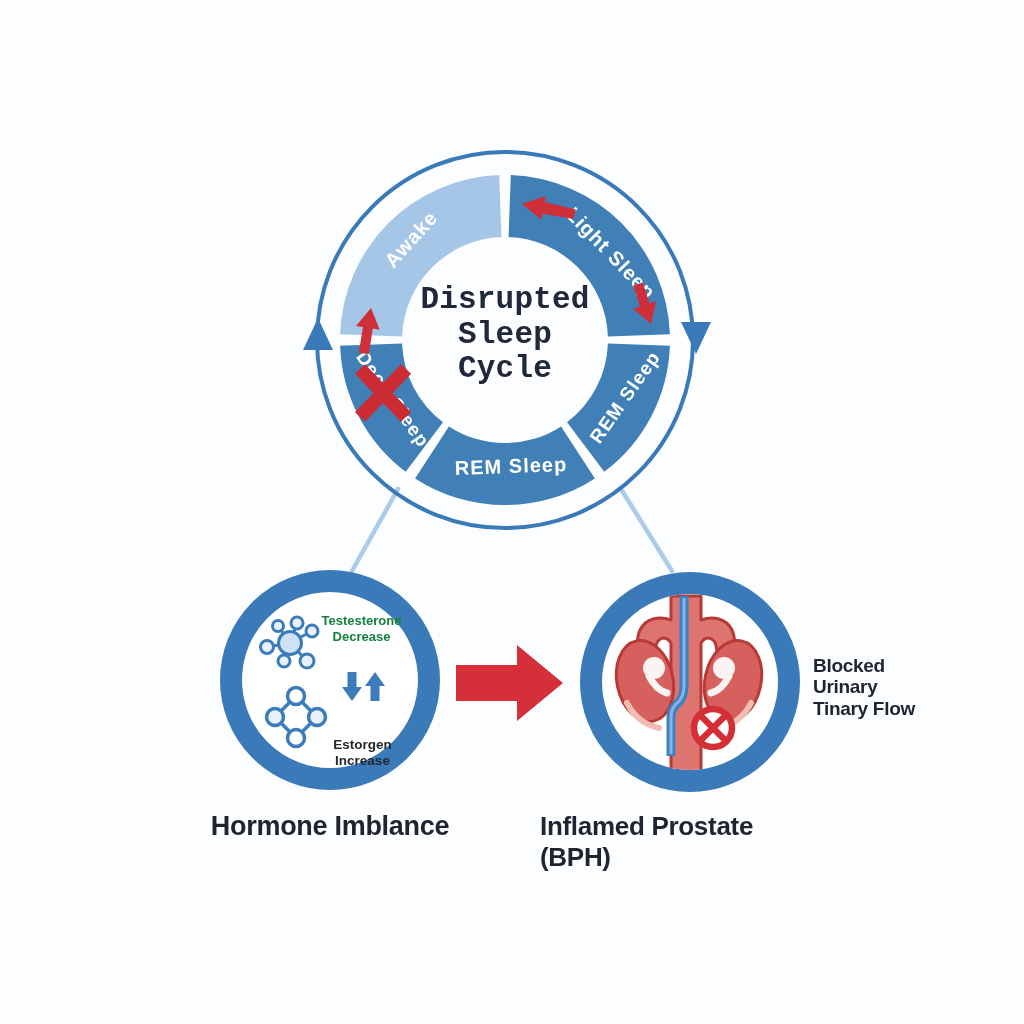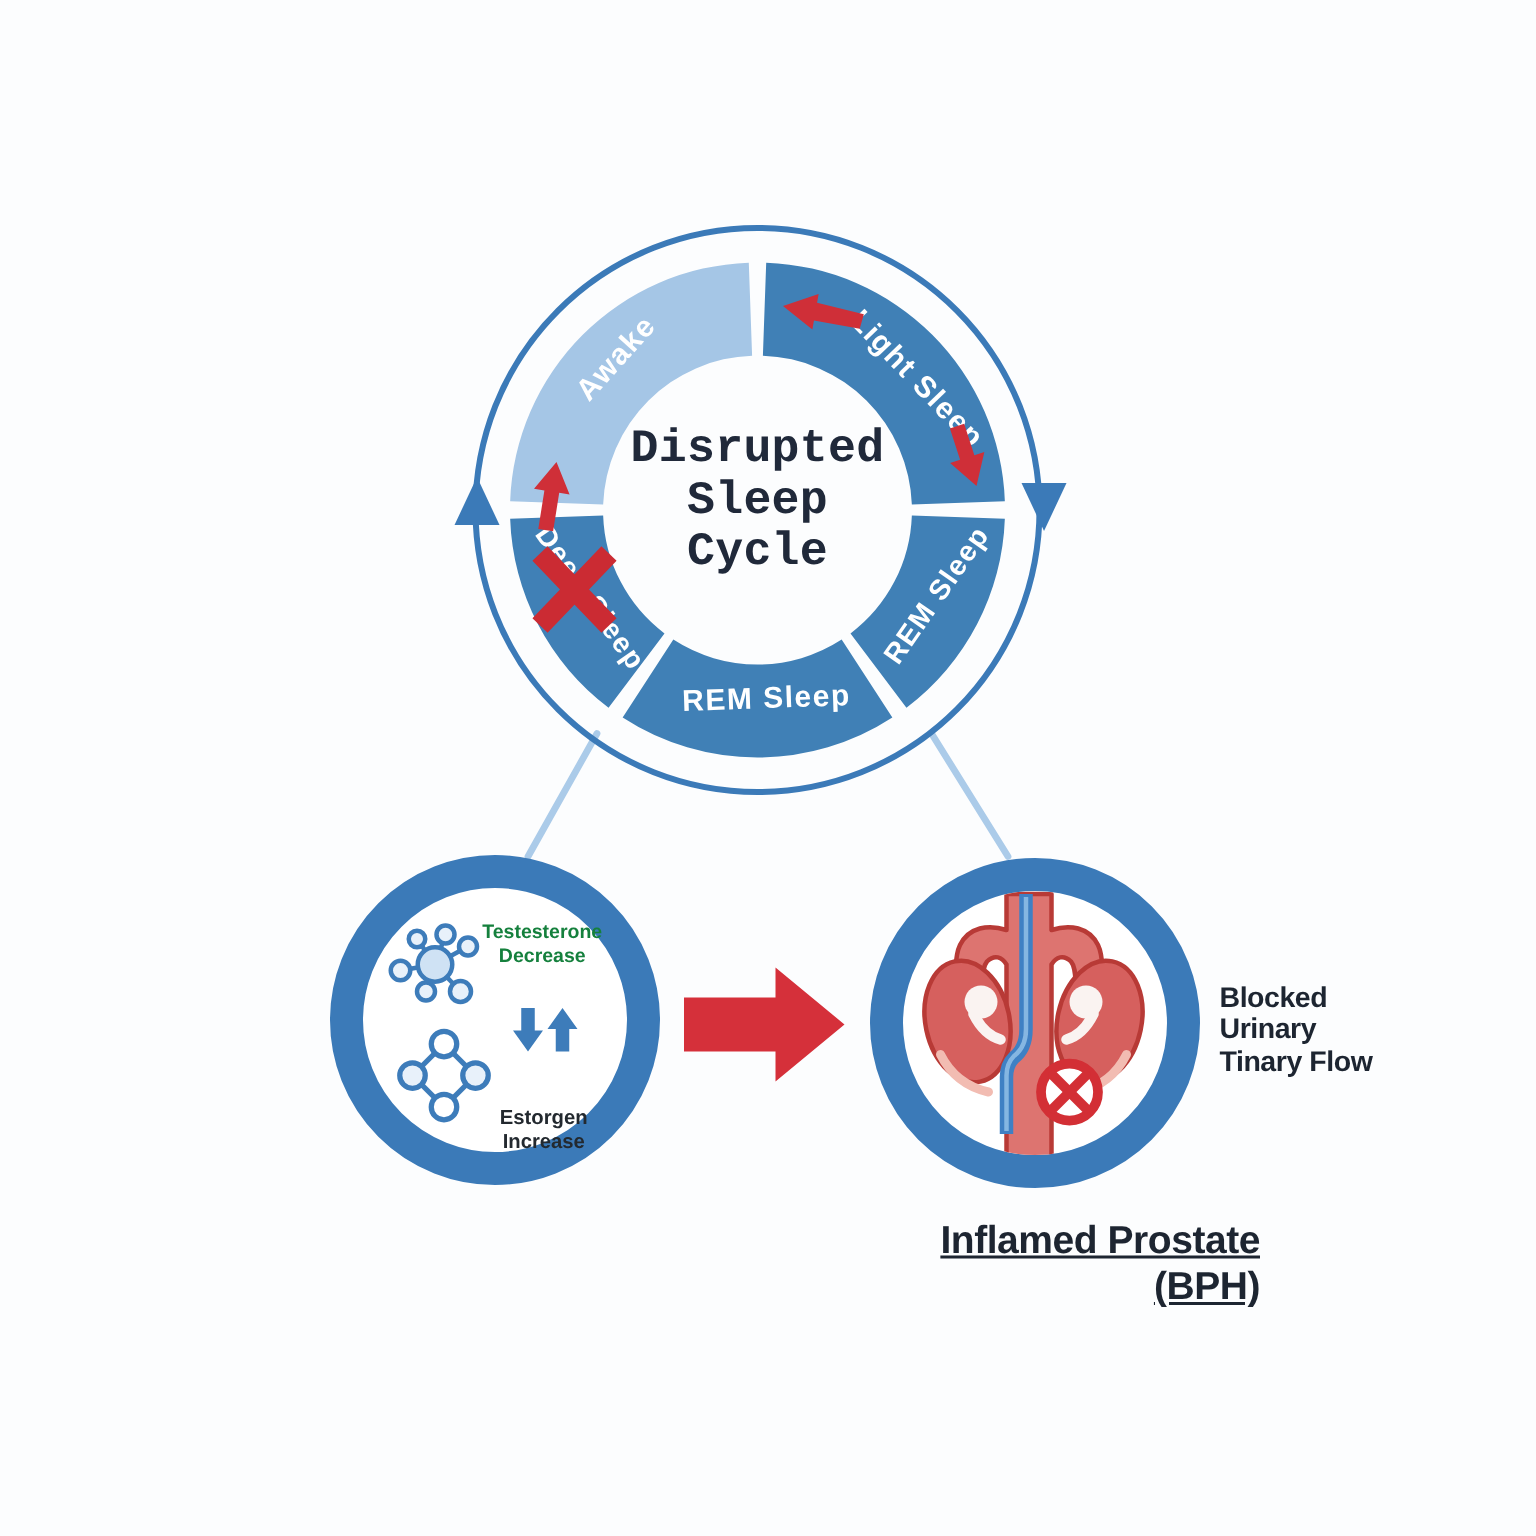--- a/index.html
+++ b/index.html
@@ -45,22 +45,22 @@
     color:#23292f;
     margin-top:34px;
   }
   .caption-left {
     left:180px; top:811px; width:300px;
     text-align:center;
     font-size:27px; letter-spacing:-0.3px;
   }
   .caption-right {
     left:540px; top:811px; width:300px;
-    text-align:right;
-    font-size:26px; line-height:1.18; letter-spacing:-0.3px;text-decoration:underline;
+    text-align:left;
+    font-size:26px; line-height:1.18; letter-spacing:-0.3px;
   }
   .side-note {
     left:813px; top:641px; width:205px;
     text-align:left;
     font-size:19px; line-height:1.12; letter-spacing:-0.3px;margin-top:14px;
   }
 </style>
 </head>
 <body>
 
@@ -161,19 +161,20 @@
 
   <div class="txt center-title">Disrupted
 Sleep
 Cycle</div>
 
   <div class="txt hormone-top-text">Testesterone
 Decrease</div>
   <div class="txt hormone-bottom-text">Estorgen
 Increase</div>
 
+  <div class="txt caption-left">Hormone Imblance</div>
   <div class="txt caption-right">Inflamed Prostate
 (BPH)</div>
   <div class="txt side-note">Blocked
 Urinary
 Tinary Flow</div>
 
 </div>
 
 </body></html>

